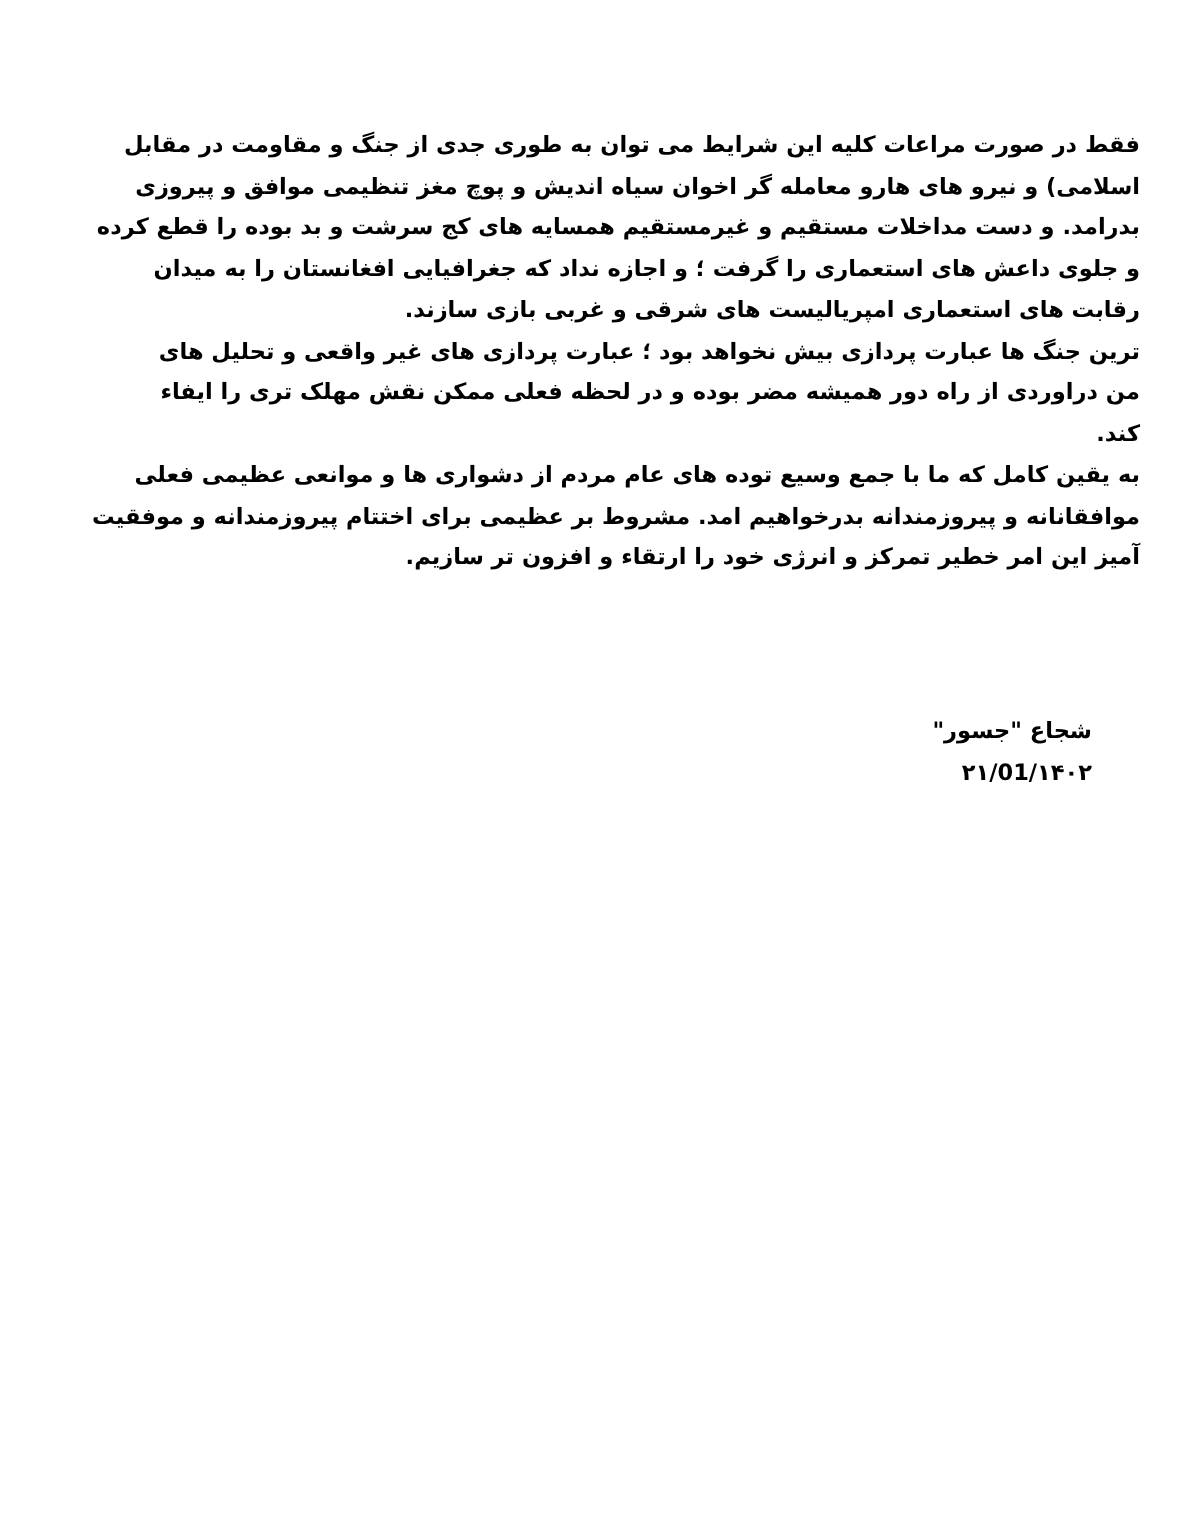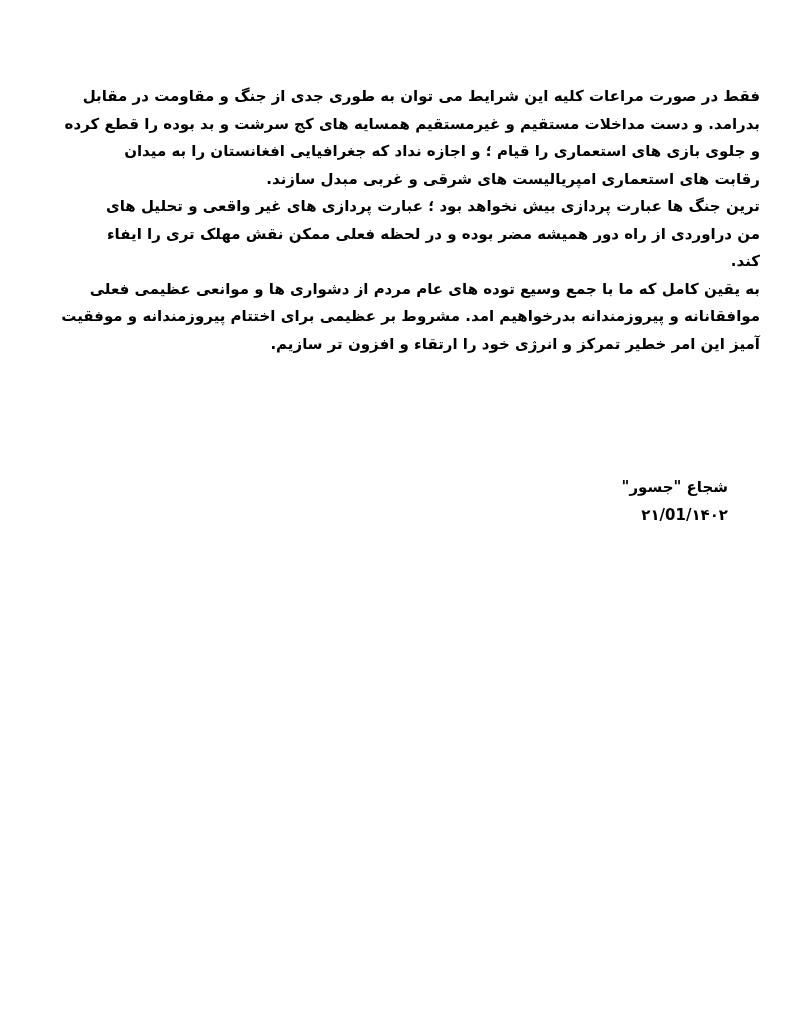--- a/index.html
+++ b/index.html
@@ -51,23 +51,24 @@
     color: #000000;
   }
 </style>
 </head>
 <body>
 
 <div class="page">
 
   <div class="body-text">
     <div class="line">فقط در صورت مراعات کلیه این شرایط می توان به طوری جدی از جنگ و مقاومت در مقابل</div>
+    <div class="line">اسلامی) و نیرو های  هارو معامله گر اخوان  سیاه اندیش و پوچ مغز تنظیمی موافق و پیروزی</div>
     <div class="line">بدرامد. و دست  مداخلات مستقیم و غیرمستقیم همسایه های کج سرشت و بد بوده را قطع کرده</div>
-    <div class="line">و جلوی بازی های  استعماری  را قیام ؛ و اجازه نداد که  جغرافیایی افغانستان را به میدان</div>
-    <div class="line">رقابت های استعماری  امپریالیست های شرقی و غربی مبدل سازند.</div>
+    <div class="line">و جلوی داعش های  استعماری  را گرفت ؛ و اجازه نداد که  جغرافیایی افغانستان را به میدان</div>
+    <div class="line">رقابت های استعماری  امپریالیست های شرقی و غربی بازی سازند.</div>
     <div class="line">ترین جنگ ها عبارت پردازی بیش نخواهد بود ؛ عبارت پردازی های غیر واقعی و تحلیل های</div>
     <div class="line">من دراوردی از راه دور همیشه مضر بوده و در لحظه فعلی ممکن نقش مهلک تری را ایفاء</div>
     <div class="line">کند.</div>
     <div class="line">به یقین کامل که ما با جمع وسیع توده های عام مردم از دشواری ها و موانعی عظیمی فعلی</div>
     <div class="line">موافقانانه  و پیروزمندانه بدرخواهیم امد. مشروط بر عظیمی برای اختتام پیروزمندانه و موفقیت</div>
     <div class="line">آمیز این امر خطیر تمرکز و انرژی خود را ارتقاء  و افزون تر سازیم.</div>
   </div>
 
   <div class="signature-block">
     <div>شجاع "جسور"</div>

